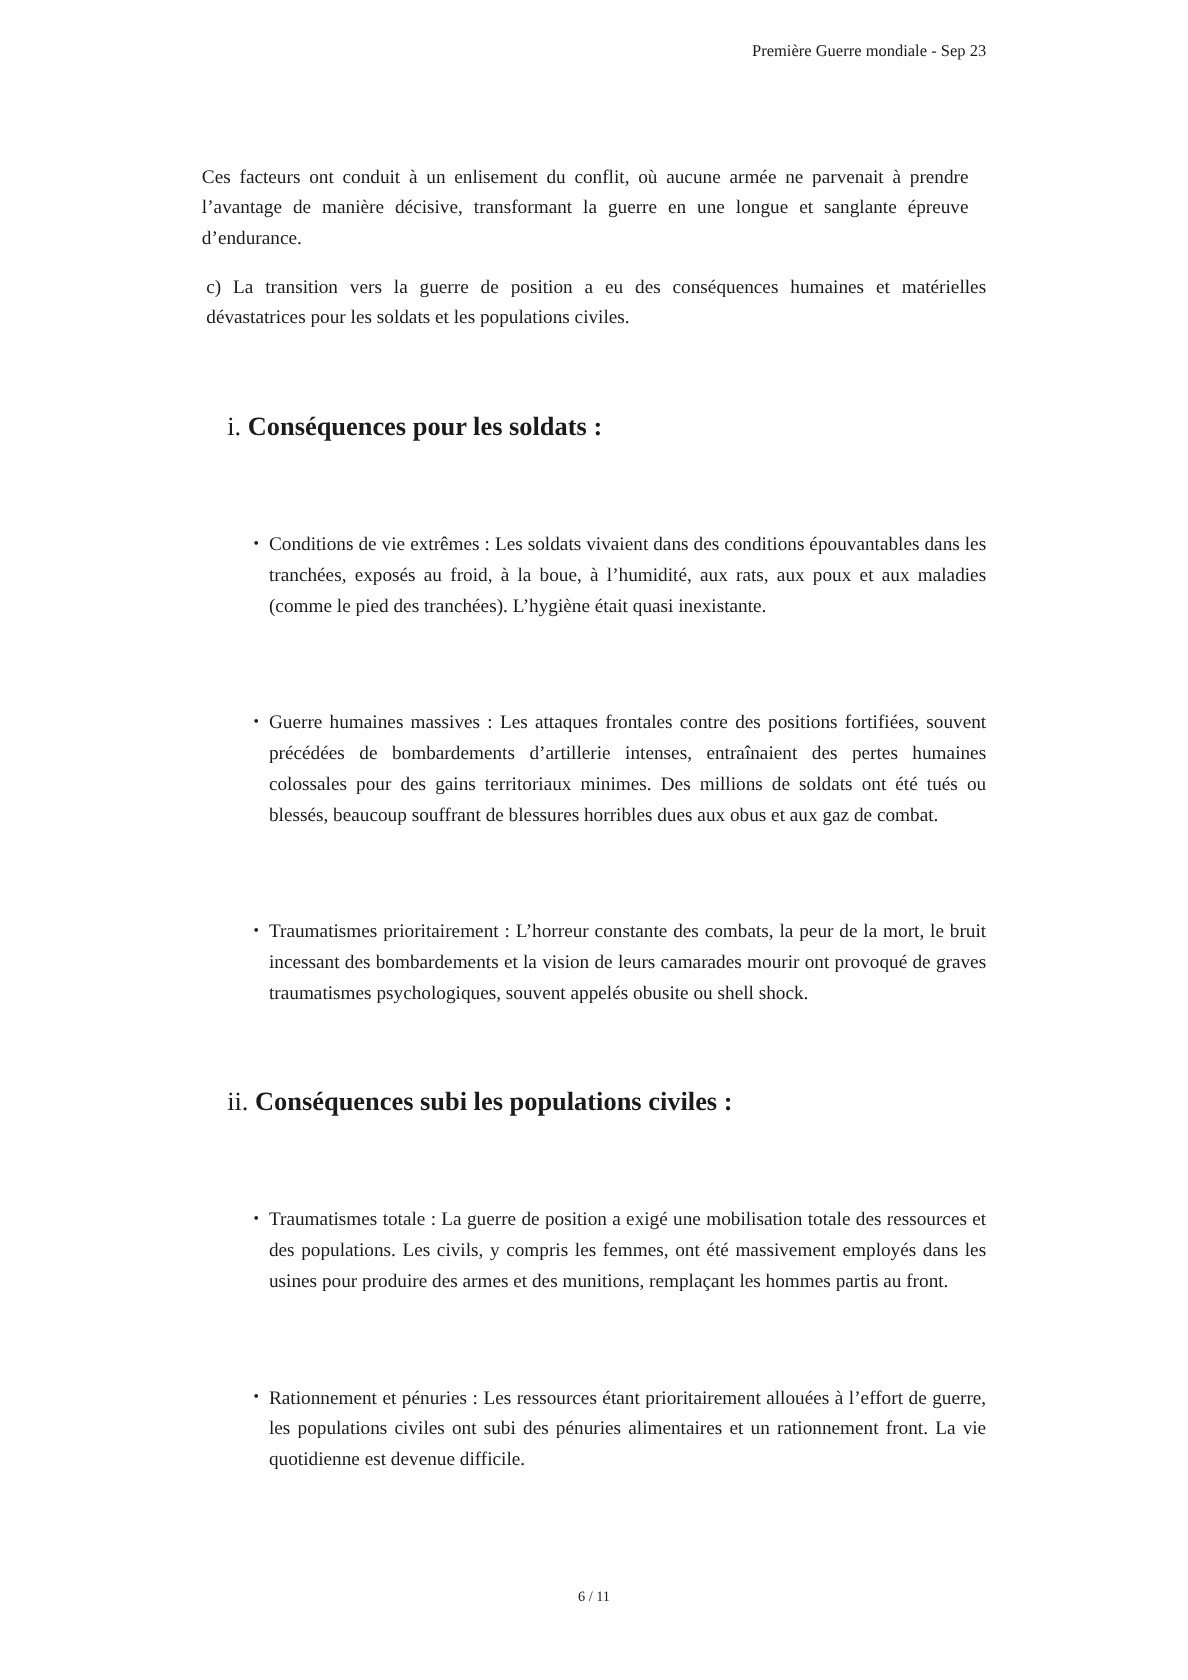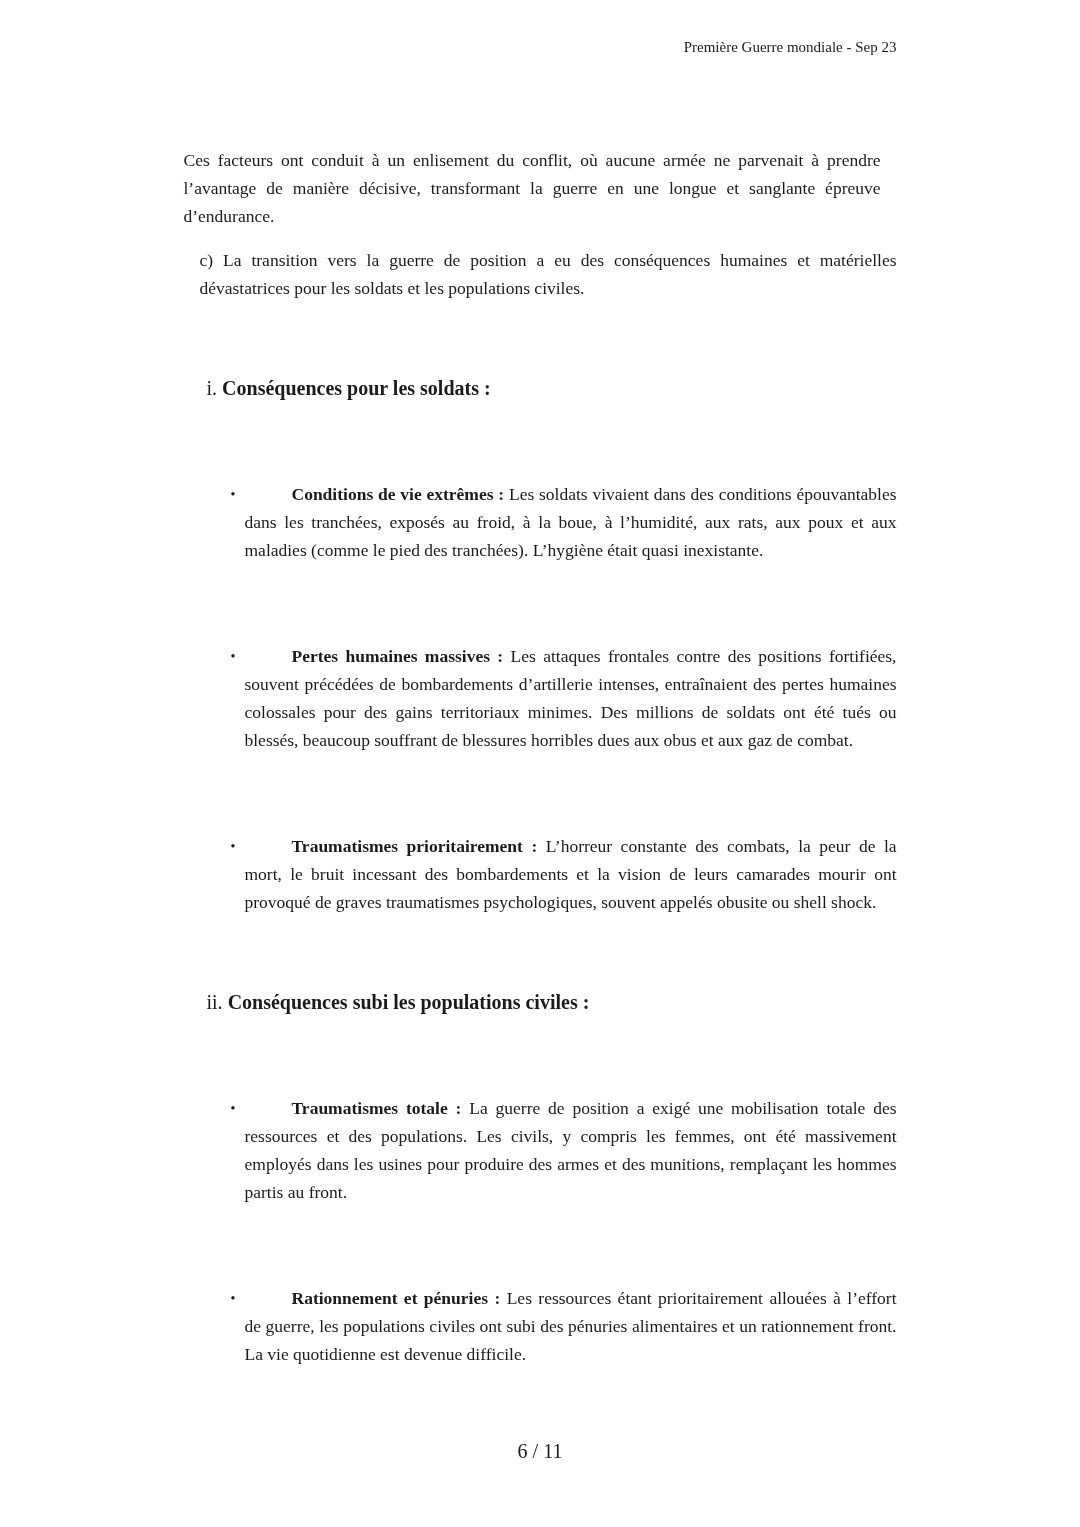--- a/index.html
+++ b/index.html
@@ -24,29 +24,29 @@
     text-align: right;
     font-size: 15px;
     line-height: 22px;
     color: #1b1b1b;
   }
   .intro-p1 {
     margin: 88px 16px 0 0;
     text-align: justify;
   }
   .intro-p2 {
-    margin: 16px 0 0 16px;
+    margin: 16px 0 0 4px;
     text-align: justify;
   }
   .section {
     margin-top: 72px;
   }
   .section-title {
     padding-left: 23px;
-    font-size: 20px;
+    font-size: 24px;
     line-height: 28px;
   }
   .section-title .section-heading {
     font-weight: bold;
   }
   .bullets {
     margin: 0;
     padding: 0 0 0 47px;
     list-style: none;
   }
@@ -56,30 +56,29 @@
     padding-left: 14px;
     text-align: justify;
   }
   .bullet-item .bullet {
     position: absolute;
     left: 0;
     top: 1px;
     font-size: 14px;
   }
   .bullet-lead {
-    font-weight: bold;
-    margin-left: 47px;
+    font-weight: normal;
   }
   .footer {
     position: absolute;
     bottom: 62px;
     left: 0;
     right: 0;
     text-align: center;
-    font-size: 20px;
+    font-size: 13px;
   }
 </style>
 </head>
 <body>
 
 <div class="page">
 
   <div class="header">
     <span>Première Guerre mondiale - Sep 23</span>
   </div>
@@ -93,21 +92,21 @@
       <span class="section-heading">Conséquences pour les soldats :</span>
     </div>
     <ul class="bullets">
       <li class="bullet-item">
         <span class="bullet">•</span>
         <span class="bullet-lead">Conditions de vie extrêmes :</span>
         <span class="bullet-text">Les soldats vivaient dans des conditions épouvantables dans les tranchées, exposés au froid, à la boue, à l’humidité, aux rats, aux poux et aux maladies (comme le pied des tranchées). L’hygiène était quasi inexistante.</span>
       </li>
       <li class="bullet-item">
         <span class="bullet">•</span>
-        <span class="bullet-lead">Pertes humaines massives :</span>
+        <span class="bullet-lead">Guerre humaines massives :</span>
         <span class="bullet-text">Les attaques frontales contre des positions fortifiées, souvent précédées de bombardements d’artillerie intenses, entraînaient des pertes humaines colossales pour des gains territoriaux minimes. Des millions de soldats ont été tués ou blessés, beaucoup souffrant de blessures horribles dues aux obus et aux gaz de combat.</span>
       </li>
       <li class="bullet-item">
         <span class="bullet">•</span>
         <span class="bullet-lead">Traumatismes prioritairement :</span>
         <span class="bullet-text">L’horreur constante des combats, la peur de la mort, le bruit incessant des bombardements et la vision de leurs camarades mourir ont provoqué de graves traumatismes psychologiques, souvent appelés obusite ou shell shock.</span>
       </li>
     </ul>
   </div>
 

